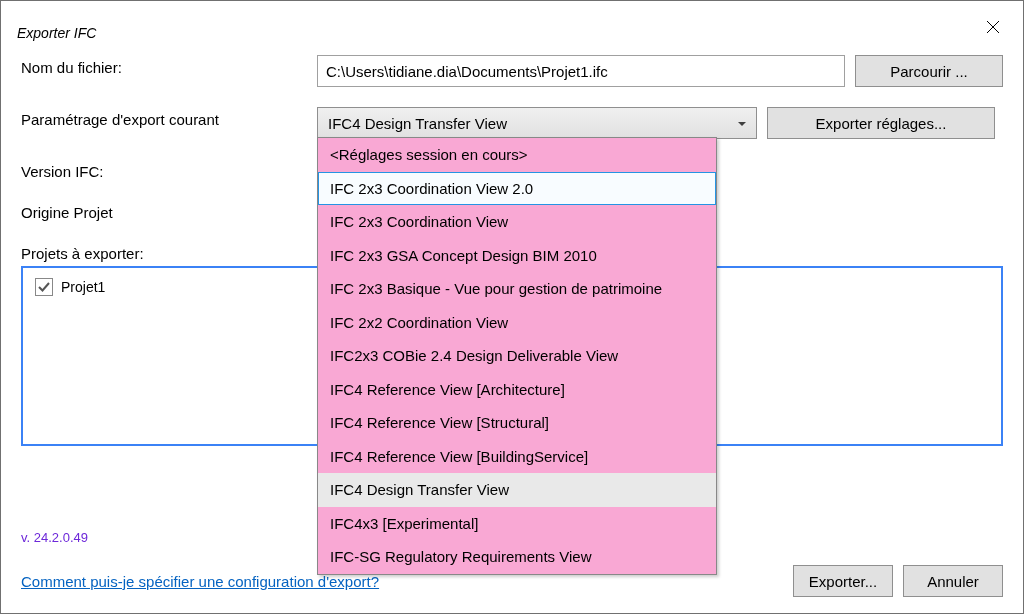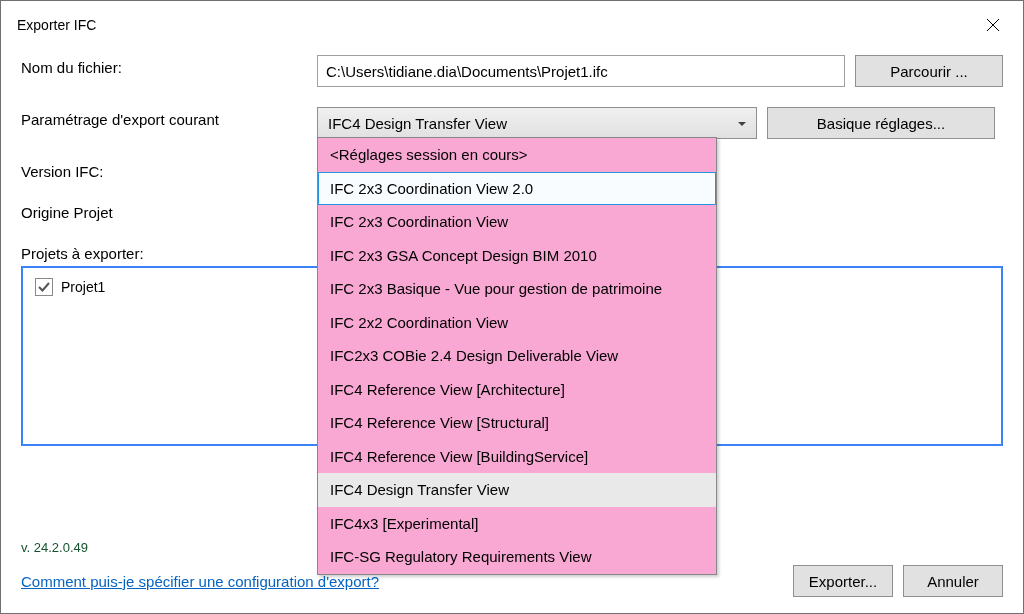--- a/index.html
+++ b/index.html
@@ -15,23 +15,24 @@
     .window {
       border: 1px solid #707070;
       width: 100%;
       height: 100%;
       display: flex;
       flex-direction: column;
     }
     .titlebar {
       display: flex;
       justify-content: space-between;
-      align-items: center;
+      align-items: flex-end;
       padding: 8px 12px 0 16px;
       height: 40px;
+      font-style: italic;
     }
     .close-icon {
       width: 36px;
       height: 28px;
       display: flex;
       align-items: center;
       justify-content: center;
       cursor: pointer;
     }
     .close-icon svg { stroke: #000; stroke-width: 1; }
@@ -143,22 +144,22 @@
       display: flex;
       align-items: center;
       justify-content: center;
     }
     .checkbox-box svg { width: 12px; height: 12px; stroke: #555; stroke-width: 2; fill: none; }
     .footer {
       padding: 6px 20px 16px 20px;
     }
     .version {
       font-size: 13px;
-      color: #14532d;
-      margin-bottom: 10px;
+      color: #6d28d9;
+      margin-bottom: 20px;
     }
     .footer-row {
       display: flex;
       justify-content: space-between;
       align-items: center;
     }
     .help-link {
       color: #0563c1;
       text-decoration: underline;
       font-size: 15px;
@@ -195,21 +196,21 @@
         <button class="btn btn-browse">Parcourir ...</button>
       </div>
     </div>
 
     <div class="form-row">
       <div class="form-label">Paramétrage d'export courant</div>
       <div class="field-group">
         <div class="dropdown-closed" style="width:440px;">
           <span>IFC4 Design Transfer View</span>
         </div>
-        <button class="btn btn-modify">Basique réglages...</button>
+        <button class="btn btn-modify">Exporter réglages...</button>
       </div>
     </div>
 
     <div class="form-row">
       <div class="form-label">Version IFC:</div>
     </div>
     <div class="form-row">
       <div class="form-label">Origine Projet</div>
     </div>
     <div class="form-row" style="margin-bottom:4px;">

